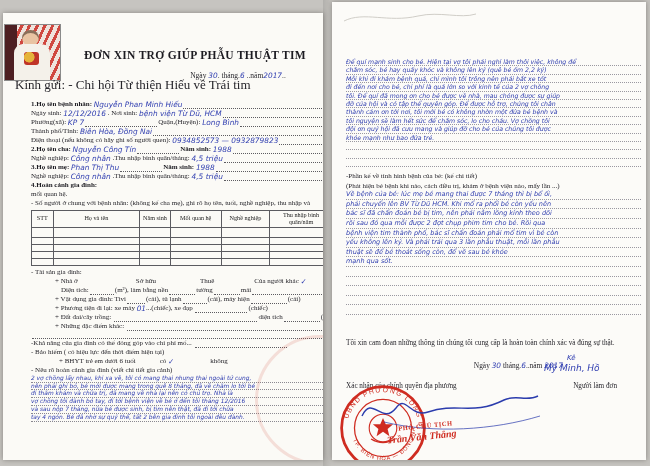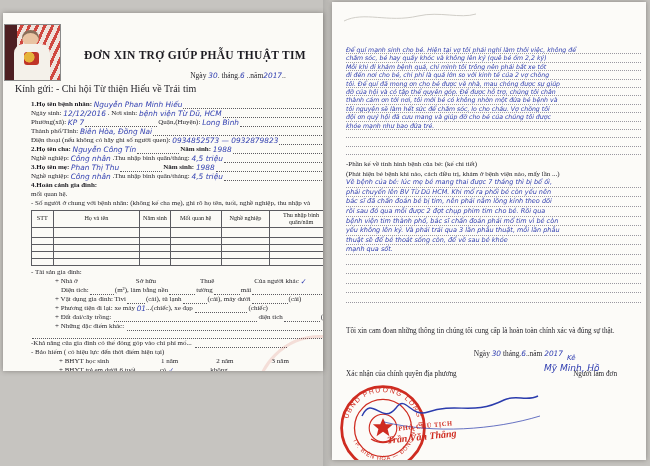--- a/index.html
+++ b/index.html
@@ -1,37 +1,37 @@
 <!DOCTYPE html>
 <html><head>
 <meta charset="utf-8">
 <style>
   html,body{margin:0;padding:0;background:#9a9996;}
   .scan{position:relative;width:650px;height:466px;background:#c6c4c0;overflow:hidden;
         font-family:"Liberation Serif","DejaVu Serif",serif;color:#26252b;}
   .page{position:absolute;background:#fbfaf6;box-shadow:0 0 5px rgba(60,55,50,.45);overflow:hidden;}
-  .page.left{left:3px;top:13px;width:320px;height:358px;}
+  .page.left{left:3px;top:13px;width:320px;height:447px;}
   .page.right{left:332px;top:2px;width:314px;height:458px;background:#fcfbf8;}
   .seam{position:absolute;left:323px;top:0;width:9px;height:466px;
         background:linear-gradient(90deg,rgba(0,0,0,.10),rgba(255,255,255,0));}
 
   
   .photo{position:absolute;left:1px;top:11px;width:55px;height:55px;border:1px solid #8a8a8a;overflow:hidden;background:#efe9e2;}
   .ph-stripes{position:absolute;inset:0;background:repeating-linear-gradient(115deg,#d0473f 0 3px,#efe4dd 3px 7px);}
   .ph-dark{position:absolute;left:0;top:0;width:12px;height:100%;background:#4d1f22;}
   .ph-head{position:absolute;left:17px;top:5px;width:17px;height:16px;border-radius:50%;background:#e9c3a2;box-shadow:inset 0 3px 0 rgba(60,40,30,.55);}
   .ph-body{position:absolute;left:9px;top:19px;width:36px;height:36px;border-radius:9px 9px 0 0;background:#f4f1ea;}
   .ph-print{position:absolute;left:19px;top:27px;width:15px;height:13px;border-radius:3px;
             background:radial-gradient(circle at 35% 40%,#e5b33a 0 40%,#c03428 45% 100%);}
 
   .title{position:absolute;left:70px;top:36px;width:244px;text-align:center;
          font-weight:bold;font-size:11.5px;letter-spacing:.3px;color:#1c1b21;}
   .ldate{position:absolute;left:150px;top:58px;width:170px;}
   .ldate .fline{justify-content:center;font-size:7.5px;}
-  .greet{position:absolute;left:12px;top:70px;font-size:10px;}
+  .greet{position:absolute;left:12px;top:64px;font-size:13px;}
 
   .lflow{position:absolute;left:28px;top:87px;width:302px;}
   .fline{display:flex;align-items:flex-end;line-height:9px;font-size:7px;white-space:pre;overflow:hidden;}
   .fline .p{color:#26252b;text-align:right;}
   .fline .b{font-weight:bold;color:#1d1c22;}
   .hw,.fline .h,.fline .c{font-family:"DejaVu Sans",sans-serif;font-style:italic;color:#2f3db0;}
   .fline .h{font-size:7.4px;}
   .fline .c{font-weight:bold;font-size:7.5px;}
   .dots{display:inline-block;border-bottom:1px dotted #5c5b60;height:7px;margin:0 1px;}
   .gap{display:inline-block;height:1px;}
@@ -47,21 +47,21 @@
   .ftable th:nth-child(6),.ftable td:nth-child(6){width:21%;}
   .ftable tbody td{height:6px;}
   .ftable tbody tr:first-child td{height:9px;}
 
   .hwl{font:italic 5.9px/6.9px "DejaVu Sans",sans-serif;color:#2f3db0;
        border-bottom:1px dotted #8a8890;white-space:nowrap;overflow:hidden;}
   .bleed-circle{position:absolute;left:252px;top:322px;width:124px;height:124px;border-radius:50%;
                 border:3px solid rgba(214,78,60,.16);}
 
   
-  .rflow{position:absolute;left:14px;top:44px;width:295px;}
+  .rflow{position:absolute;left:14px;top:56px;width:295px;}
   .hw1{font:italic 6.2px/7.4px "DejaVu Sans",sans-serif;color:#2d3cae;border-bottom:1px dotted #9a98a0;white-space:nowrap;overflow:hidden;}
   .hw2{font:italic 6.5px/8.6px "DejaVu Sans",sans-serif;color:#2d3cae;border-bottom:1px dotted #9a98a0;white-space:nowrap;overflow:hidden;}
   .plabel{font-size:7px;line-height:8px;margin-top:2px;color:#26252b;}
   .plabel.first{margin-top:5px;}
   .decl{font-size:7.2px;margin-top:24px;color:#26252b;}
   .rdate{display:flex;justify-content:flex-end;padding-right:78px;margin-top:14px;}
   .rdate .fline{font-size:7.4px;}
   .signrow{display:flex;justify-content:space-between;padding-right:24px;margin-top:12px;font-size:7.2px;}
   .signnote{position:absolute;left:235px;top:352px;font-size:7px;}
   .signname{position:absolute;left:212px;top:361px;font-size:9px;}
@@ -159,28 +159,27 @@
               <td></td>
               <td></td>
               <td></td>
             </tr>
           </tbody>
         </table>
       <div>
           <div class="fline"><span class="p">- Tài sản gia đình:</span></div>
           <div class="fline"><span class="gap" style="width: 24px;"></span><span class="p">+ Nhà ở</span><span class="gap" style="width: 58px;"></span><span class="p">Sở hữu</span><span class="gap" style="width: 44px;"></span><span class="p">Thuê</span><span class="gap" style="width: 40px;"></span><span class="p">Của người khác </span><span class="c">✓</span></div>
           <div class="fline"><span class="gap" style="width: 30px;"></span><span class="p">Diện tích:</span><span class="dots" style="width: 24px;"></span><span class="p">(m²), làm bằng nền</span><span class="dots" style="width: 26px;"></span><span class="p">tường</span><span class="dots" style="width: 26px;"></span><span class="p">mái</span><span class="dots" style="flex: 1 1 0%;"></span></div>
-          <div class="fline"><span class="gap" style="width: 24px;"></span><span class="p">+ Vật dụng gia đình: Tivi</span><span class="dots" style="width: 18px;"></span><span class="p">(cái), tủ lạnh</span><span class="dots" style="width: 24px;"></span><span class="p">(cái), máy dưới</span><span class="dots" style="width: 36px;"></span><span class="p">(cái)</span></div>
+          <div class="fline"><span class="gap" style="width: 24px;"></span><span class="p">+ Vật dụng gia đình: Tivi</span><span class="dots" style="width: 18px;"></span><span class="p">(cái), tủ lạnh</span><span class="dots" style="width: 24px;"></span><span class="p">(cái), máy hiện</span><span class="dots" style="width: 36px;"></span><span class="p">(cái)</span></div>
           <div class="fline"><span class="gap" style="width: 24px;"></span><span class="p">+ Phương tiện đi lại: xe máy </span><span class="h">01</span><span class="p">...(chiếc), xe đạp </span><span class="dots" style="width: 52px;"></span><span class="p">(chiếc)</span></div>
           <div class="fline"><span class="gap" style="width: 24px;"></span><span class="p">+ Đất đai/cây trồng: </span><span class="dots" style="flex: 1 1 0%;"></span><span class="p">diện tích</span><span class="dots" style="width: 36px;"></span><span class="p">(m²)</span></div>
           <div class="fline"><span class="gap" style="width: 24px;"></span><span class="p">+ Những đặc điểm khác: </span><span class="dots" style="flex: 1 1 0%;"></span></div>
           <div class="fline"><span class="dots" style="flex: 1 1 0%;"></span></div>
           <div class="fline"><span class="p">-Khả năng của gia đình có thể đóng góp vào chi phí mổ... </span><span class="dots" style="width: 92px;"></span></div>
           <div class="fline"><span class="p">- Bảo hiểm ( có hiệu lực đến thời điểm hiện tại)</span></div>
-          <div class="fline"><span class="gap" style="width: 28px;"></span><span class="p">+ BHYT học sinh</span><span class="gap" style="width: 52px;"></span><span class="p">1 năm</span><span class="gap" style="width: 38px;"></span><span class="p">2 năm</span><span class="gap" style="width: 38px;"></span><span class="p">3 năm</span></div>
           <div class="fline"><span class="gap" style="width: 28px;"></span><span class="p">+ BHYT trẻ em dưới 6 tuổi</span><span class="gap" style="width: 24px;"></span><span class="p">có </span><span class="c">✓</span><span class="gap" style="width: 36px;"></span><span class="p">không</span></div>
           <div class="fline"><span class="p">- Nêu rõ hoàn cảnh gia đình (viết chi tiết gia cảnh)</span></div>
         </div>
       <div>
           <div class="hwl">2 vợ chồng lấy nhau, khi xa về, tôi có mang thai nhưng thai ngoài tử cung,</div>
           <div class="hwl">nên phải ghi bỏ, bé mới được mang trong quê 8 tháng, đã về chăm lo tới bé</div>
           <div class="hwl">đi thăm khám và chữa trị, đã mang về nhà lại nên có chủ trọ. Nhà là</div>
           <div class="hwl">vợ chồng tôi đành bó tay, đi tới bệnh viện về bé ở đến tôi tháng 12/2016</div>
           <div class="hwl">và sau nộp 7 tháng, nữa bé được sinh, bị tim nên thật, đã đi tới chữa</div>
           <div class="hwl">tay 4 ngón. Bé đã nhờ sự quý thể, tất 2 bên gia đình tôi ngoài đều đành.</div>

